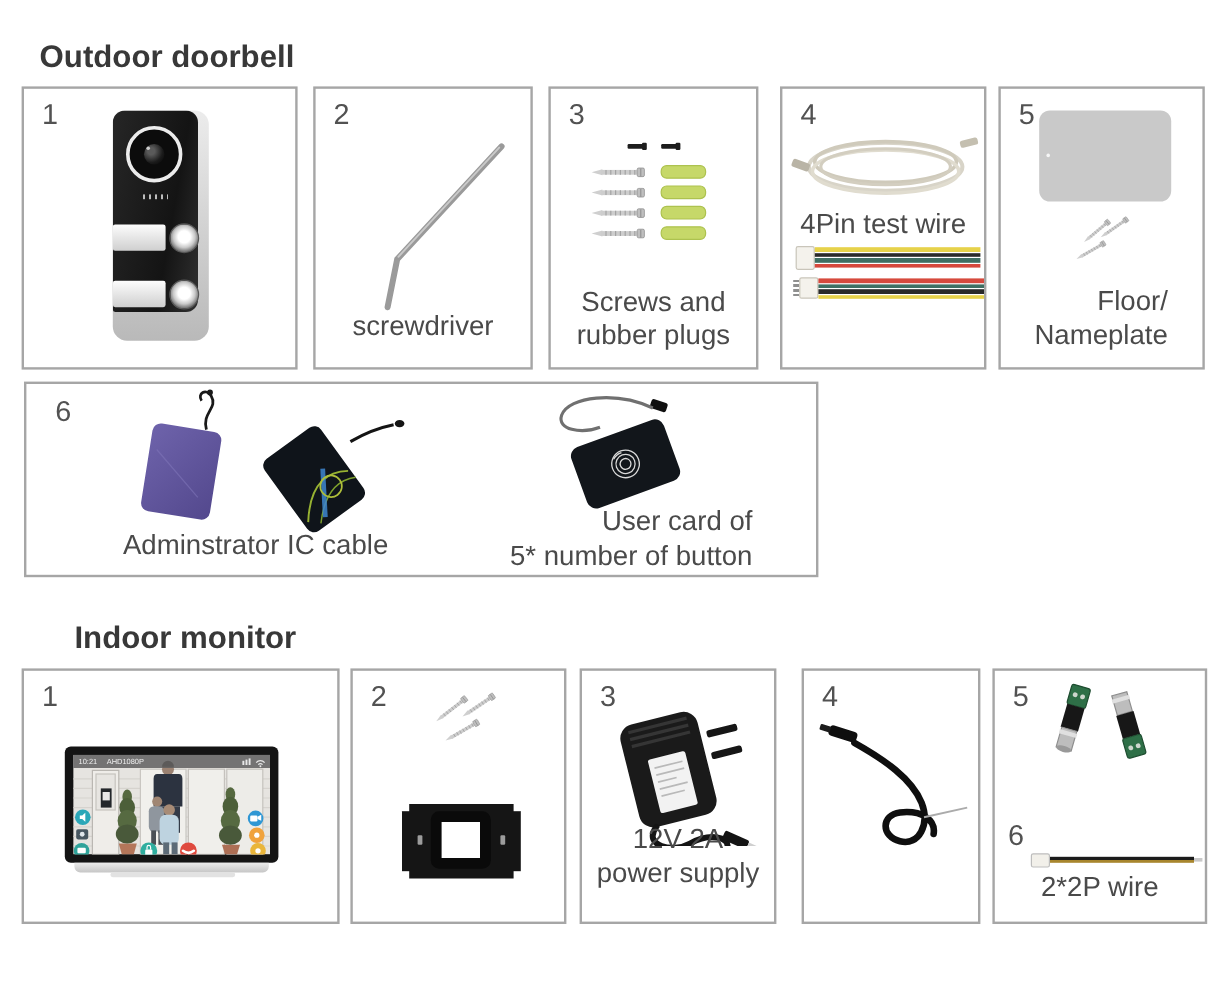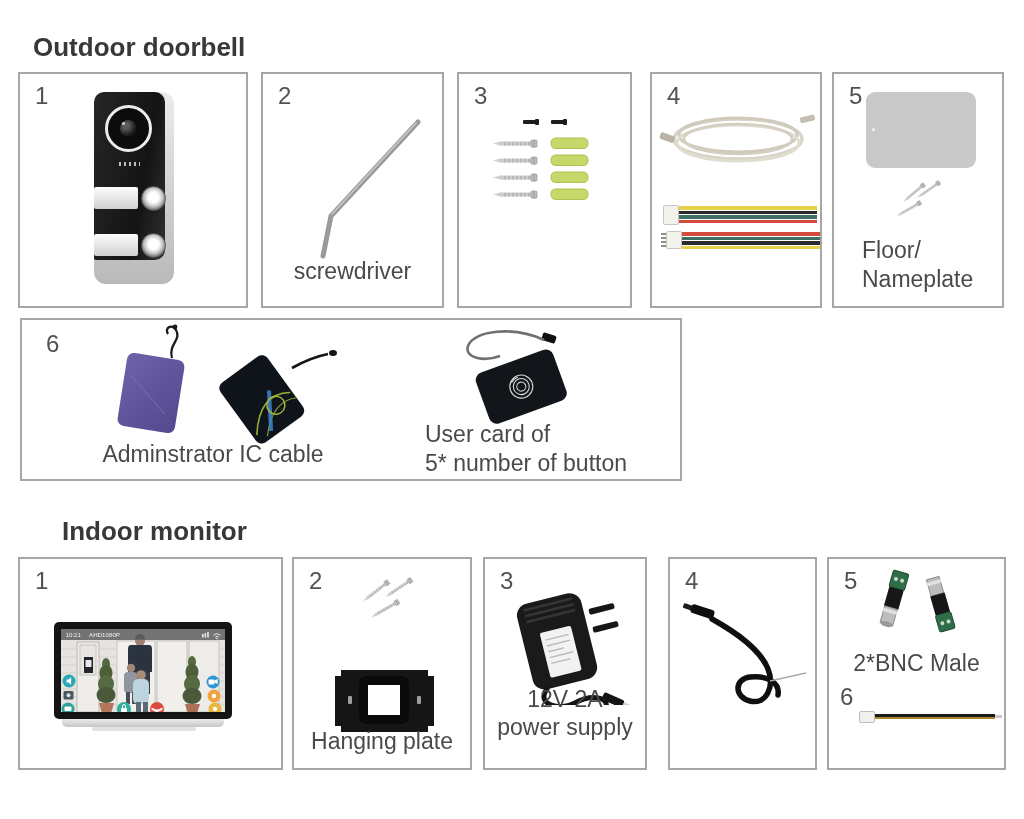--- a/index.html
+++ b/index.html
@@ -2,21 +2,21 @@
 <html><head>
 <meta charset="utf-8">
 <style>
   html,body{margin:0;padding:0;background:#ffffff;}
   .canvas{position:relative;width:1024px;height:819px;background:#ffffff;
           font-family:"Liberation Sans", sans-serif;color:#4a4a4a;overflow:hidden;}
   .sec{position:absolute;margin:0;font-size:26px;font-weight:700;color:#383838;}
   .box{position:absolute;border:2px solid #a6a6a6;background:#fff;box-sizing:border-box;}
   .num{position:absolute;top:8px;left:15px;font-size:24px;color:#525252;}
   .lbl{position:absolute;left:0;width:100%;text-align:center;font-size:23px;color:#4a4a4a;line-height:1.24;}
-  .lbl.left{text-align:left;width:auto;}
+  .lbl.left{text-align:right;width:auto;}
   .art{position:absolute;}
 
   
   .doorbell{position:absolute;left:74px;top:18px;width:80px;height:192px;border-radius:10px 12px 12px 12px;
             background:linear-gradient(180deg,#ececec,#b9b9b9);overflow:hidden;}
   .db-face{position:absolute;left:0;top:0;width:71px;height:168px;border-radius:8px 10px 10px 2px;
            background:linear-gradient(100deg,#262626,#141414 65%,#303030);}
   .db-ring{position:absolute;left:11px;top:13px;width:47px;height:47px;border-radius:50%;
            border:3px solid #ececec;background:#0c0c0c;box-sizing:border-box;}
   .db-lens{position:absolute;left:12px;top:12px;width:17px;height:17px;border-radius:50%;
@@ -132,34 +132,39 @@
         <use href="#screw" x="4" y="58"></use>
           <use href="#screw" x="4" y="75"></use>
       </g>
       <g>
         <use href="#plug" x="62" y="22"></use>
           <use href="#plug" x="62" y="39"></use>
         <use href="#plug" x="62" y="56"></use>
           <use href="#plug" x="62" y="73"></use>
       </g>
     </svg>
+    <div class="lbl" style="bottom:12px">
+      <div>Screws and</div>
+      <div>rubber plugs</div>
+    </div>
   </div>
 
   <div class="box" style="left:650px;top:72px;width:172px;height:236px">
     <span class="num">4</span>
     <svg class="art" style="left:6px;top:30px" width="160" height="70" viewBox="0 0 160 70">
       <g fill="none">
         <ellipse cx="80" cy="35" rx="64" ry="20" stroke="#d8d4c8" stroke-width="3.4"></ellipse>
         <ellipse cx="80" cy="31" rx="59" ry="17" stroke="#cfcabb" stroke-width="3"></ellipse>
         <ellipse cx="80" cy="39" rx="61" ry="18" stroke="#e0dccf" stroke-width="3"></ellipse>
         <ellipse cx="80" cy="35" rx="54" ry="15" stroke="#d3cec0" stroke-width="2.6"></ellipse>
       </g>
       <rect x="2" y="30" width="15" height="7" rx="2" fill="#b9b4a6" transform="rotate(20 9 33)"></rect>
       <rect x="142" y="12" width="15" height="6" rx="2" fill="#c4bfb0" transform="rotate(-14 149 15)"></rect>
     </svg>
+    <div class="lbl" style="top:98px">4Pin test wire</div>
     <div class="rib-conn" style="left:11px;top:131px"></div>
     <div class="ribbon" style="left:27px;top:132px">
       <div class="stripe" style="background:#e6d24a"></div>
       <div class="stripe" style="background:#2a2a2a"></div>
       <div class="stripe" style="background:#3f6f63"></div>
       <div class="stripe" style="background:#d6493d"></div>
     </div>
     <div class="rib-pins" style="left:9px;top:159px"></div>
     <div class="rib-conn" style="left:14px;top:157px;height:18px"></div>
     <div class="ribbon" style="left:30px;top:158px">
@@ -356,21 +361,20 @@
     </svg>
     <div class="plate">
       <div class="notch" style="left:-1px;top:-1px"></div>
       <div class="notch" style="right:-1px;top:-1px"></div>
       <div class="notch" style="left:-1px;bottom:-1px"></div>
       <div class="notch" style="right:-1px;bottom:-1px"></div>
       <div class="hole"></div>
       <div class="clip" style="left:13px;top:26px"></div>
       <div class="clip" style="left:82px;top:26px"></div>
     </div>
-    <div class="lbl" style="bottom:12px">Hanging plate</div>
   </div>
 
   <div class="box" style="left:483px;top:557px;width:164px;height:213px">
     <span class="num">3</span>
     <svg class="art" style="left:12px;top:26px" width="150" height="120" viewBox="0 0 150 120">
       <rect x="92" y="24" width="26" height="6" rx="2" fill="#161616" transform="rotate(-14 92 27)"></rect>
       <rect x="96" y="42" width="26" height="6" rx="2" fill="#161616" transform="rotate(-14 96 45)"></rect>
       <g transform="rotate(-14 62 60)">
         <rect x="28" y="12" width="66" height="88" rx="12" fill="#1a1a1a"></rect>
         <path d="M36 18 h50 M36 24 h50 M36 30 h50" stroke="#353535" stroke-width="2.6"></path>
@@ -416,20 +420,20 @@
       </g>
       <g transform="translate(66,8) rotate(-16 8 30)">
         <rect x="1.5" y="0" width="13" height="17" fill="#bdbdbd" stroke="#8e8e8e"></rect>
         <rect x="0.5" y="3" width="15" height="3.5" fill="#e0e0e0"></rect>
         <rect x="0.5" y="17" width="15" height="20" fill="#171717"></rect>
         <rect x="0" y="37" width="16" height="17" rx="2" fill="#2e6f47" stroke="#1e4d30"></rect>
         <circle cx="4.8" cy="46" r="2" fill="#cdd6cd"></circle>
           <circle cx="11.2" cy="46" r="2" fill="#cdd6cd"></circle>
       </g>
     </svg>
-    <div class="lbl" style="top:90px">2*BNC Male</div>
     <span class="num" style="left:11px;top:124px">6</span>
     <div class="wire2p-conn"></div>
     <div class="wire2p"></div>
     <div class="wire2p-tip"></div>
+    <div class="lbl" style="bottom:14px">2*2P wire</div>
   </div>
 
 </div>
 
 </body></html>

